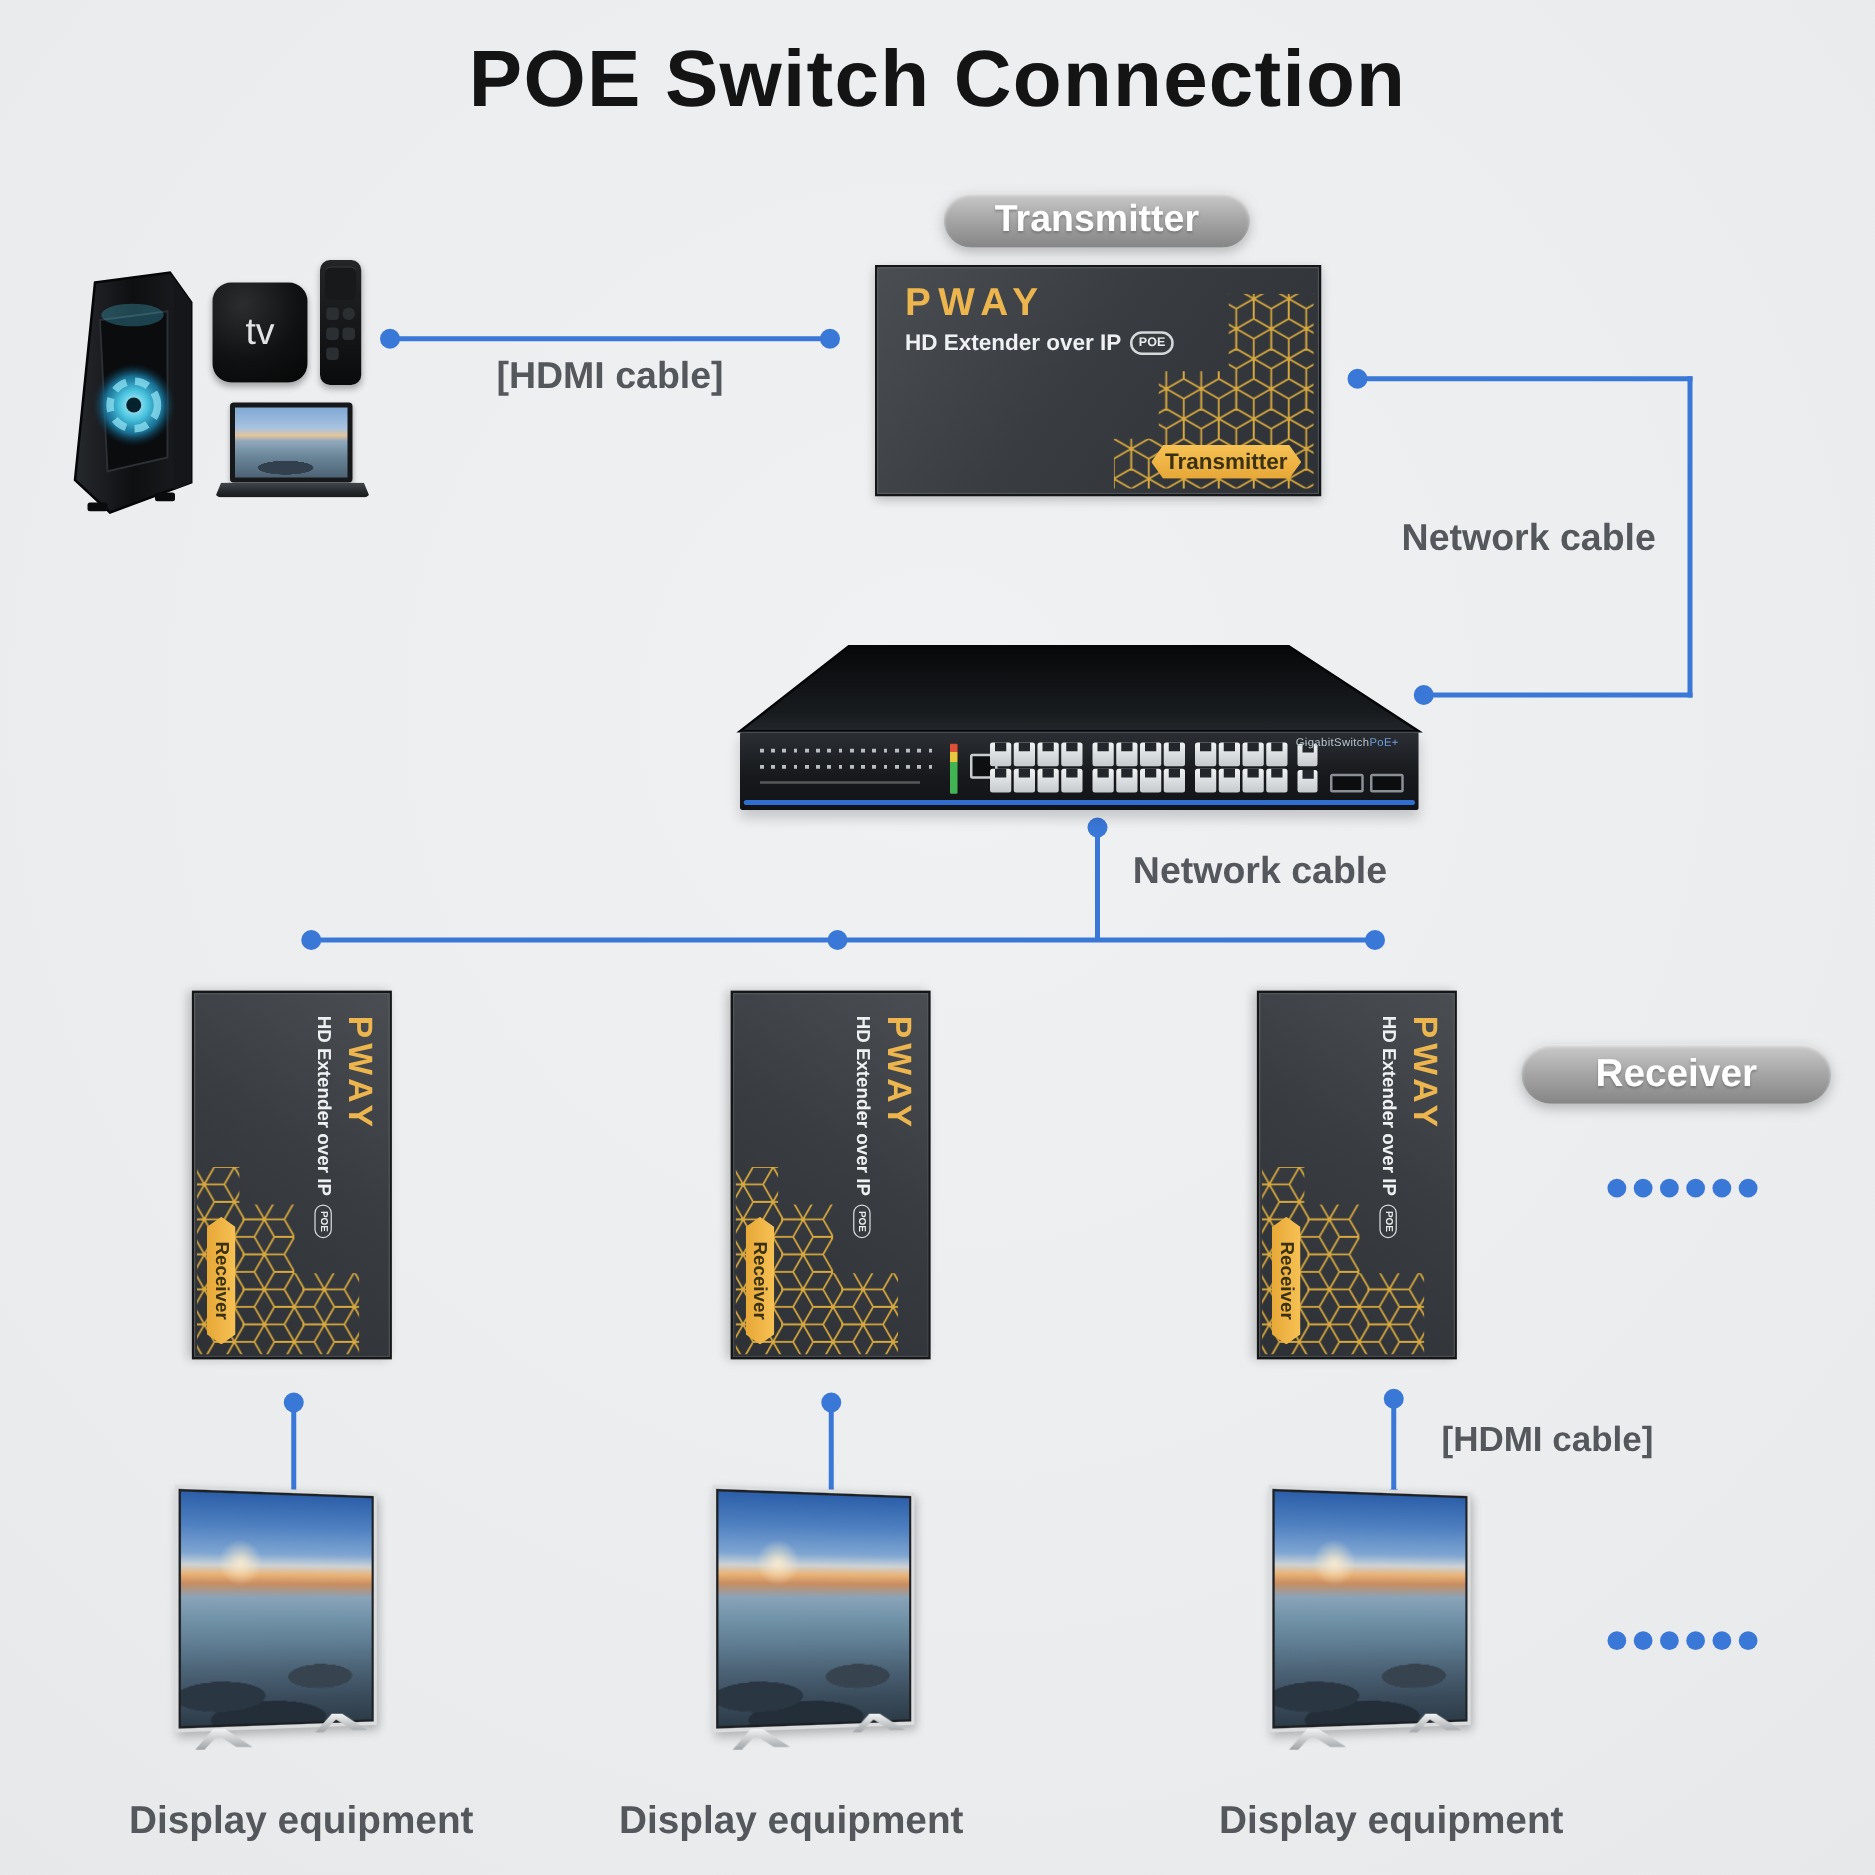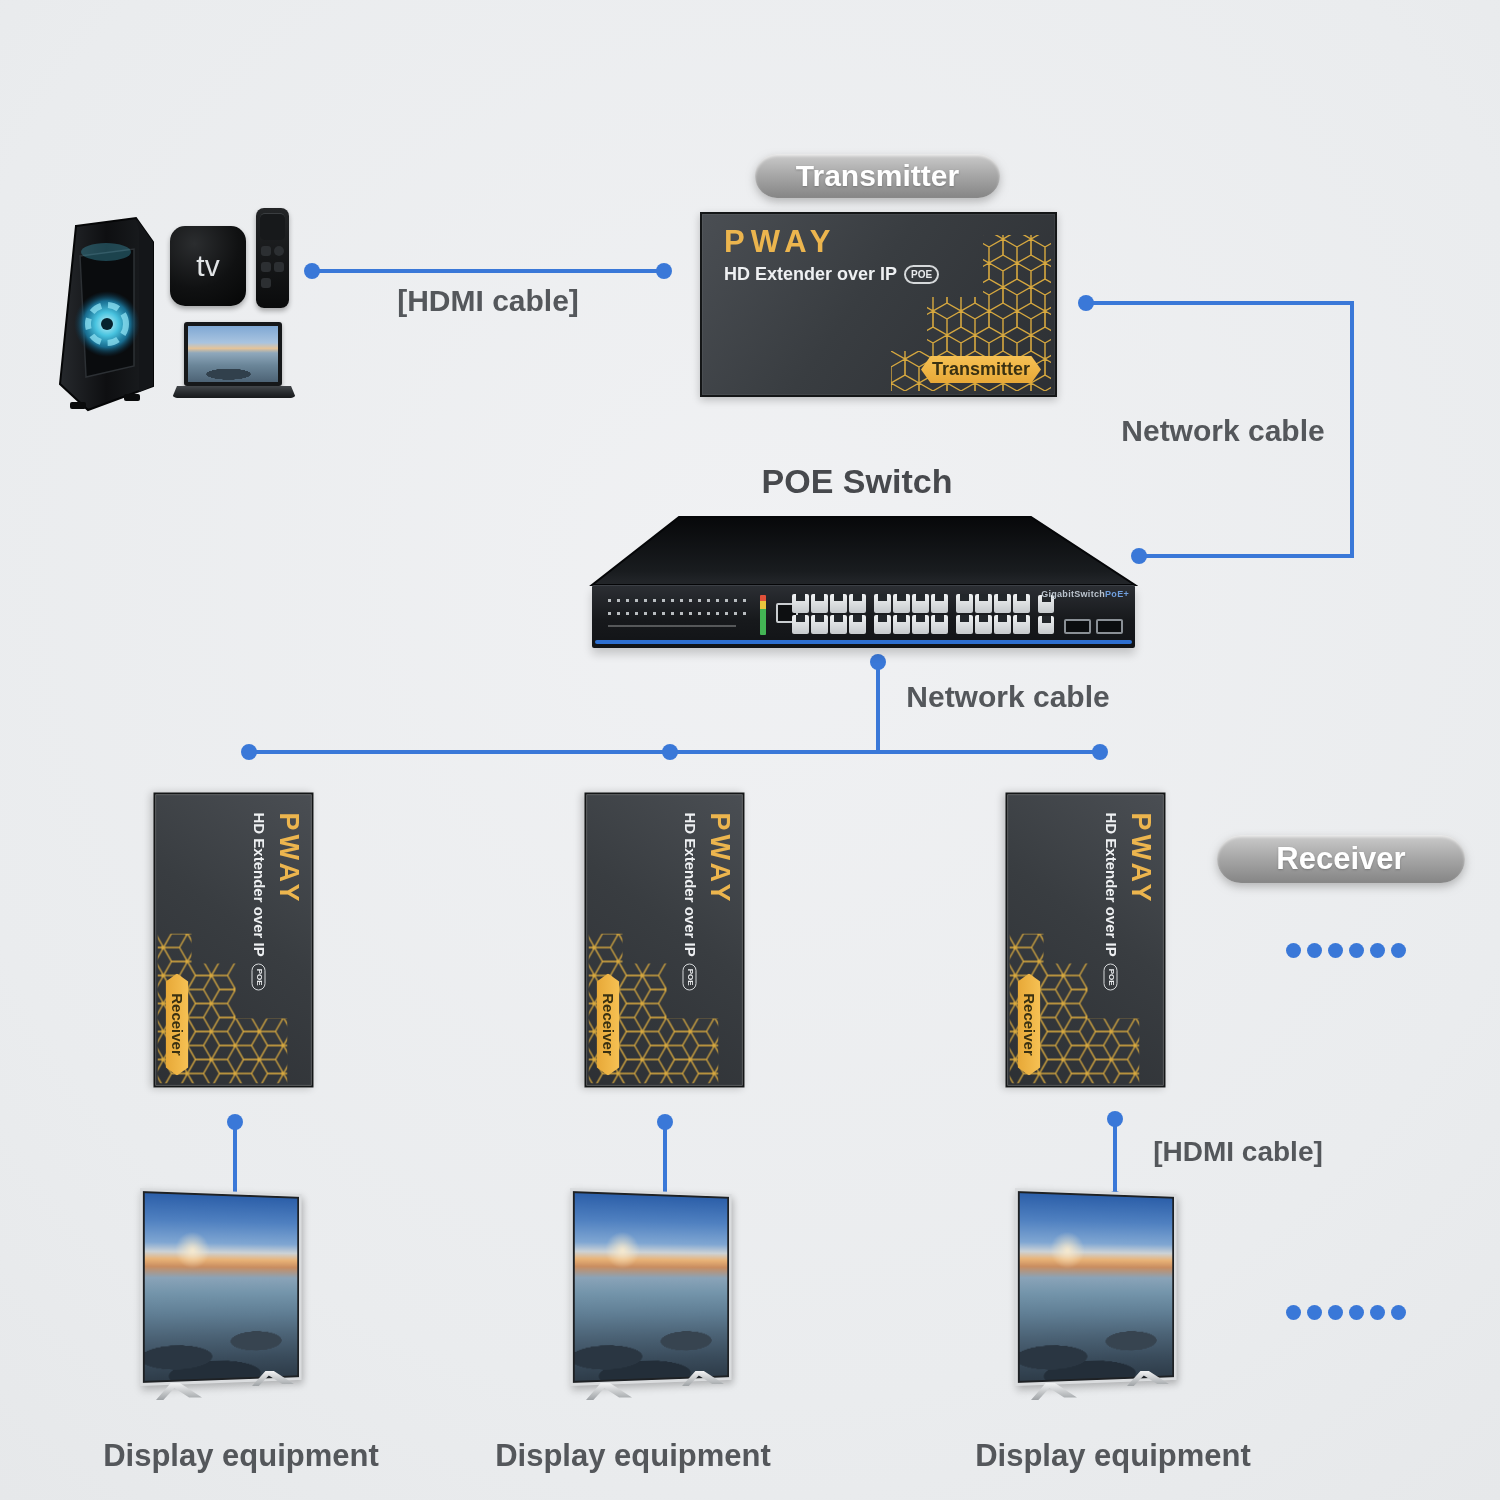--- a/index.html
+++ b/index.html
@@ -51,21 +51,21 @@
   .console{position:absolute;left:184px;top:17px;width:22px;height:20px;background:#0d0f11;
            border:2px solid #c9cdd0;border-radius:2px;box-sizing:border-box}
   .ports{position:absolute;left:200px;top:8px;display:flex;gap:8px}
   .pgroup{display:grid;grid-template-columns:repeat(4,17px);grid-auto-rows:19px;gap:2px}
   .rj45{width:17px;height:19px;background:linear-gradient(180deg,#f0f2f3,#c6cacd);border-radius:2px;position:relative}
   .rj45::after{content:"";position:absolute;left:4px;top:0;width:9px;height:7px;background:#23272b}
   .uplink{position:absolute;left:446px;top:9px;display:flex;flex-direction:column;gap:3px}
   .uplink .rj45{width:16px;height:18px}
   .sfp{position:absolute;top:33px;width:27px;height:15px;background:#0b0d0f;border:2px solid #8a9096;
        border-radius:2px;box-sizing:border-box}
-  .sw-brand{position:absolute;right:6px;top:3px;font-size:9px;font-weight:bold;color:#bac3cc;letter-spacing:.3px}
+  .sw-brand{position:absolute;right:16px;top:3px;font-size:9px;font-weight:normal;color:#bac3cc;letter-spacing:.3px}
   .sw-brand .accent{color:#6f9fdd}
   .blue-stripe{position:absolute;left:3px;right:3px;bottom:4px;height:4px;background:#2e6fd0;border-radius:2px}
   
   .appletv{position:absolute;left:170px;top:226px;width:76px;height:80px;border-radius:15px;
            background:radial-gradient(circle at 32% 22%, #2b2d2f 0%, #101112 55%, #050606 100%);
            display:flex;align-items:center;justify-content:center;color:#e2e5e7;font-size:30px;
            box-shadow:0 3px 5px rgba(0,0,0,.3)}
   .remote{position:absolute;left:256px;top:208px;width:33px;height:100px;border-radius:8px;
           background:linear-gradient(180deg,#232527,#0a0b0c);box-shadow:0 3px 5px rgba(0,0,0,.3)}
   .remote .pad{position:absolute;left:4px;top:5px;right:4px;height:26px;background:#17191b;border-radius:5px;
@@ -112,20 +112,21 @@
           M14,-4 L27.9,4 L27.9,20 L14,28 L0.1,20 L0.1,4 Z M14,12 L14,28 M14,12 L27.9,4 M14,12 L0.1,4
           M0,20 L13.9,28 L13.9,44 L0,52 L-13.9,44 L-13.9,28 Z M0,36 L0,52 M0,36 L13.9,28 M0,36 L-13.9,28
           M28,20 L41.9,28 L41.9,44 L28,52 L14.1,44 L14.1,28 Z M28,36 L28,52 M28,36 L41.9,28 M28,36 L14.1,28
           M14,44 L27.9,52 L27.9,68 L14,76 L0.1,68 L0.1,52 Z M14,60 L14,76 M14,60 L27.9,52 M14,60 L0.1,52
           M0,-28 L13.9,-20 L13.9,-4 L0,4 L-13.9,-4 L-13.9,-20 Z M0,-12 L0,4 M0,-12 L13.9,-20 M0,-12 L-13.9,-20
           M28,-28 L41.9,-20 L41.9,-4 L28,4 L14.1,-4 L14.1,-20 Z M28,-12 L28,4 M28,-12 L41.9,-20 M28,-12 L14.1,-20"></path>
       </pattern>
     </defs>
   </svg>
 
+  <div class="title">POE Switch Connection</div>
 
   <div class="cline" style="left:312px;top:269px;width:352px;height:4px"></div>
   <div class="cdot" style="left:304px;top:263px"></div>
   <div class="cdot" style="left:656px;top:263px"></div>
 
   <div class="cdot" style="left:1078px;top:295px"></div>
   <div class="cline" style="left:1086px;top:301px;width:268px;height:4px"></div>
   <div class="cline" style="left:1350px;top:301px;width:4px;height:257px"></div>
   <div class="cline" style="left:1139px;top:554px;width:215px;height:4px"></div>
   <div class="cdot" style="left:1131px;top:548px"></div>
@@ -159,21 +160,20 @@
       <span class="dot-s"></span>
       <span class="dot-s"></span>
       <span class="dot-s"></span>
       <span class="dot-s"></span>
       <span class="dot-s"></span>
       <span class="dot-s"></span>
     </div>
 
   <div class="lbl" style="left:358px;top:284px;width:260px">[HDMI cable]</div>
   <div class="lbl" style="left:1103px;top:414px;width:240px">Network cable</div>
-  <div class="lbl" style="left:737px;top:462px;width:240px;font-size:34px;color:#47494d">POE Switch</div>
   <div class="lbl" style="left:888px;top:680px;width:240px">Network cable</div>
   <div class="lbl" style="left:1128px;top:1136px;width:220px;font-size:28px">[HDMI cable]</div>
   <div class="lbl" style="left:81px;top:1438px;width:320px;font-size:31px">Display equipment</div>
   <div class="lbl" style="left:473px;top:1438px;width:320px;font-size:31px">Display equipment</div>
   <div class="lbl" style="left:953px;top:1438px;width:320px;font-size:31px">Display equipment</div>
 
   <div class="badge" style="left:755px;top:154px;width:245px;height:44px;font-size:30px">Transmitter</div>
   <div class="badge" style="left:1217px;top:835px;width:248px;height:48px;font-size:31px">Receiver</div>
 
   <svg style="position:absolute;left:46px;top:216px" width="120" height="198" viewBox="0 0 120 198">

